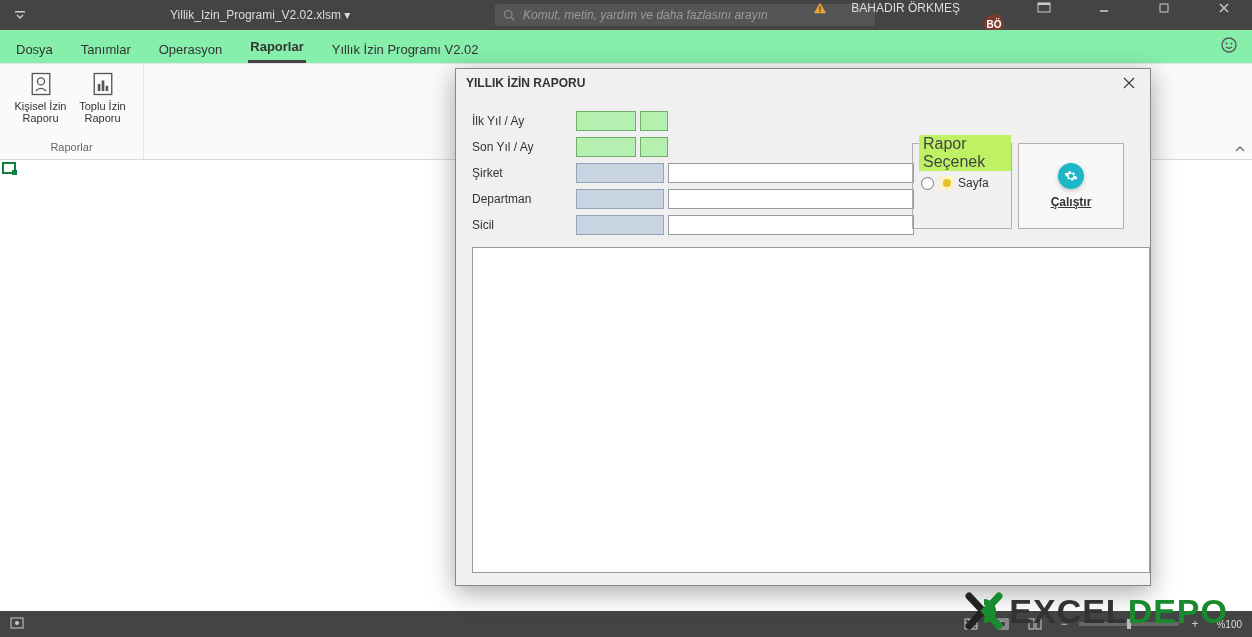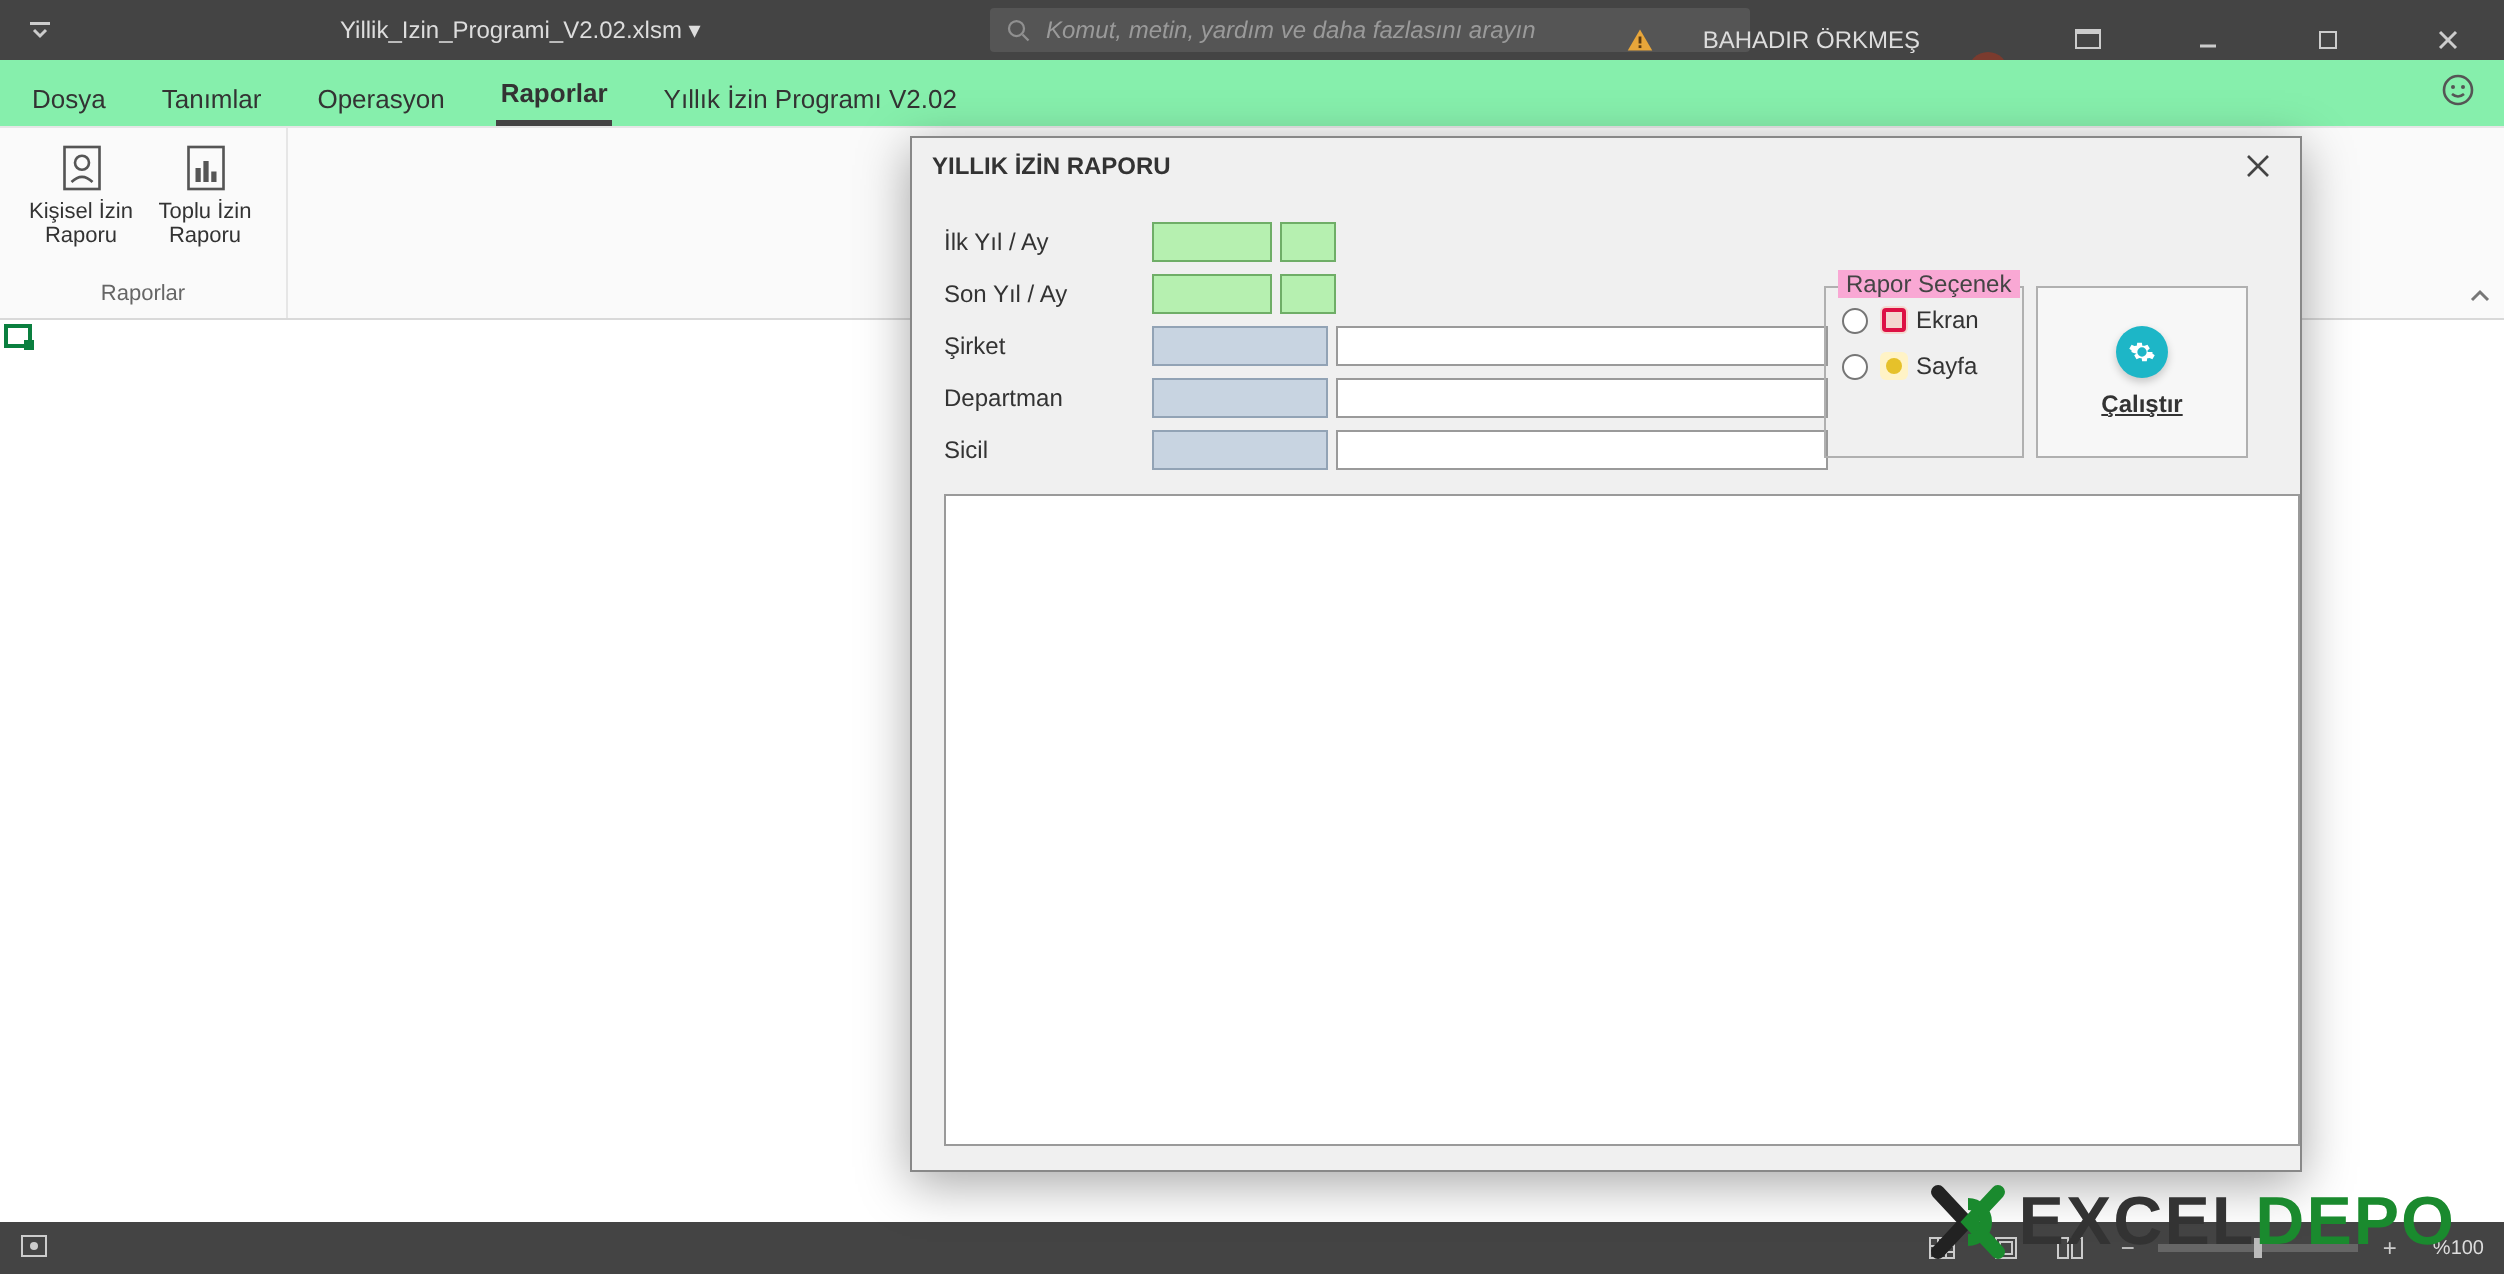--- a/index.html
+++ b/index.html
@@ -36,21 +36,21 @@
   .title-bar .search {
     position:absolute; left:495px; top:4px;
     width:380px; height:22px;
     background:#555; border-radius:2px;
     display:flex; align-items:center; color:#aaa;
     padding:0 8px; gap:8px;
   }
   .title-bar .search svg { opacity:.7; }
   .title-bar .search span { font-size:12px; color:#9a9a9a; font-style:italic; }
   .title-right {
-    position:absolute; right:0; top:12px; height:16px;
+    position:absolute; right:0; top:0; height:16px;
     display:flex; align-items:center; gap:20px; padding:0 8px;
   }
   .warn-tri { width:14px; height:14px; }
   .user-name { color:#ddd; font-size:12px; margin:0 4px; }
   .user-badge {
     width:20px; height:20px; border-radius:50%;
     background:#7b3b2e; color:#fff; font-size:10px;
     display:flex; align-items:center; justify-content:center;
     font-weight:600;
     margin-top:32px;
@@ -168,22 +168,22 @@
   .inp.year  { width:60px; }
   .inp.month { width:28px; }
   .inp.sel   { width:88px; }
 
   .options-box {
     position:absolute; left:456px; top:46px;
     width:100px; height:86px;
     border:1px solid #b0b0b0;
   }
   .options-legend {
-    position:absolute; top:-9px; left:6px; background:#f9a8d4;
-    font-size:12px; padding:0 4px; color:#444;
+    position:absolute; top:-9px; left:6px; background:#bef264;
+    font-size:16px; padding:0 4px; color:#444;
   }
   .opt { display:flex; align-items:center; gap:4px; margin:9px 8px; font-size:12px; }
   .opt input[type=radio] { margin-right:2px; }
   .opt .dot { width:14px; height:14px; border-radius:3px; display:inline-flex; align-items:center; justify-content:center; }
   .dot.red  { background:#f4d7cf; }
   .dot.red::after { content:""; width:8px; height:8px; border:2px solid #d14; border-radius:2px; }
   .dot.yel  { background:#fff3c6; }
   .dot.yel::after { content:""; width:8px; height:8px; background:#e6c12a; border-radius:50%; }
 
   .run-box {

